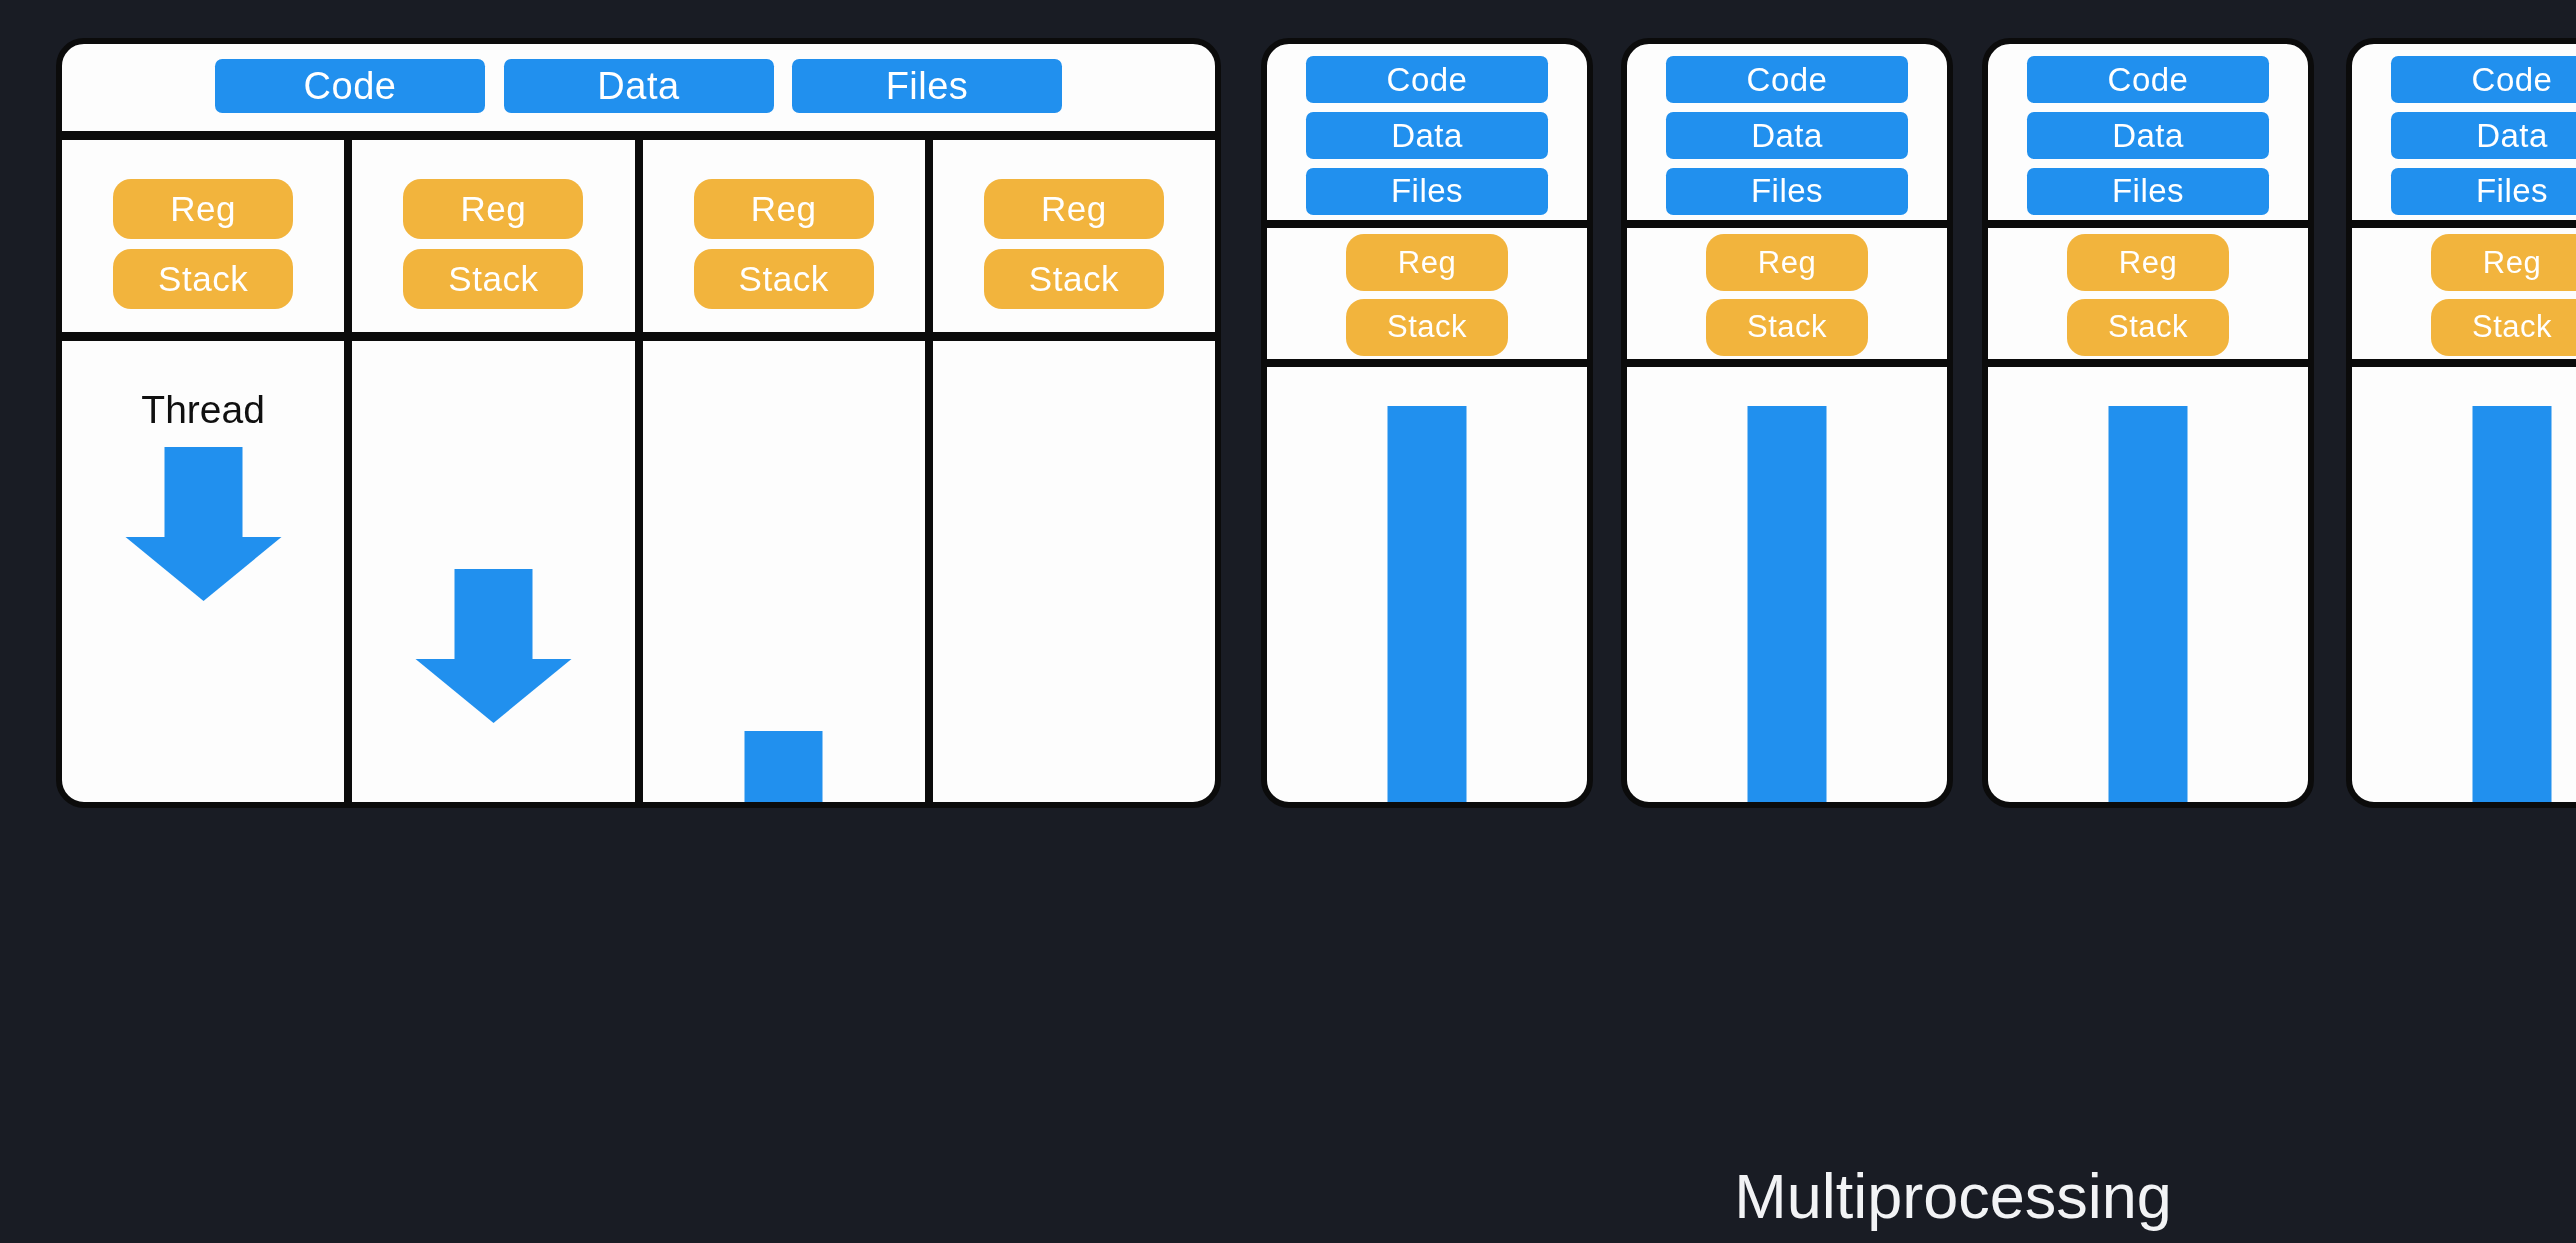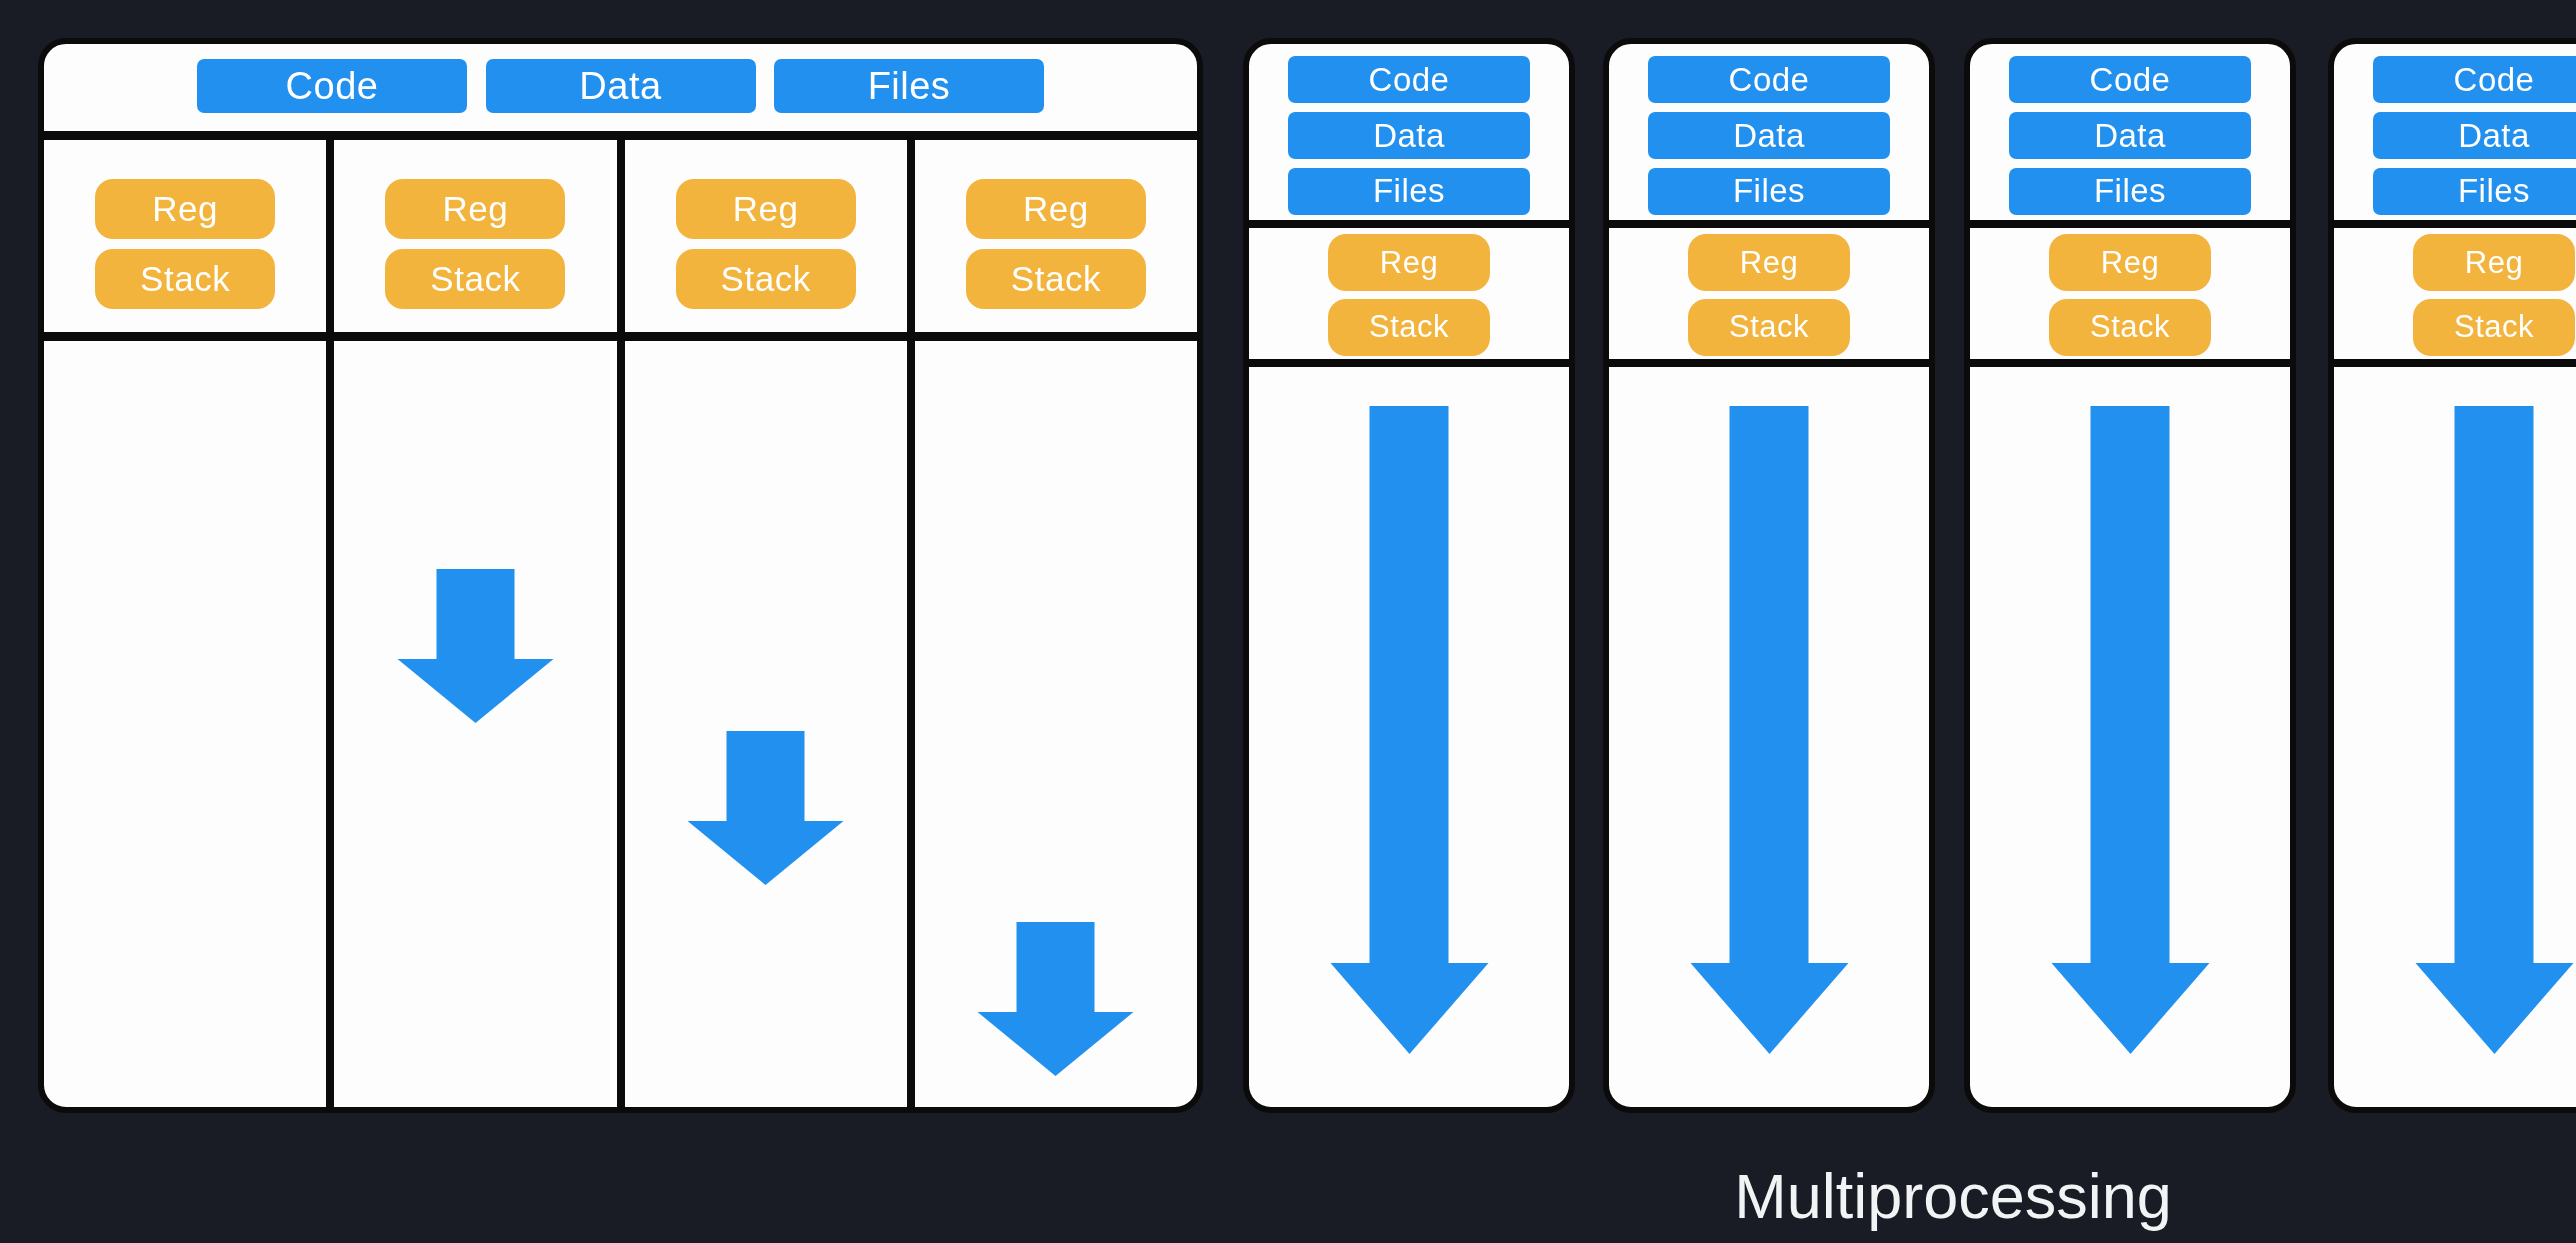--- a/index.html
+++ b/index.html
@@ -5,23 +5,23 @@
   :root{
     --background:#191c24; --panel-bg:#fdfdfd; --outline:#0b0b0b;
     --blue:#2190ee; --light-blue:#85bbef; --dark-blue:#11518e;
     --yellow:#f2b43d; --label-dark:#0d0d0d; --text-light:#f2f3f5;
   }
   *{margin:0;padding:0;box-sizing:border-box;}
   html,body{width:3330px;height:1244px;background:var(--background);
     font-family:"Liberation Sans","DejaVu Sans",sans-serif;overflow:hidden;}
   #canvas{position:absolute;inset:0;width:3330px;height:1244px;}
 
-  .panel{position:absolute;top:38px;height:1075px;background:var(--panel-bg);
+  .panel{position:absolute;top:38px;height:770px;background:var(--panel-bg);
     border:6.2px solid var(--outline);border-radius:28px;overflow:hidden;
-    display:flex;flex-direction:column;}
+    display:flex;flex-direction:column;margin-left:18px;}
   .panel-left{left:38px;width:1165px;}
   .panel-mid1{left:1243px;width:332px;}
   .panel-mid2{left:1603px;width:332px;}
   .panel-mid3{left:1964px;width:332px;}
   .panel-mid4{left:2328px;width:332px;}
 
   .chip{display:flex;align-items:center;justify-content:center;color:#ffffff;
     font-weight:500;letter-spacing:0.5px;flex:0 0 auto;}
   .chip.blue{background:var(--blue);border-radius:7.2px;}
   .chip.yellow{background:var(--yellow);border-radius:18px;}
@@ -82,20 +82,27 @@
       <div class="chip blue chip-lg-blue">Data</div>
       <div class="chip blue chip-lg-blue">Files</div>
     </div>
     <div class="lp-cols">
 
       <div class="lcol">
         <div class="lcol-top">
           <div class="chip yellow chip-lg-yellow">Reg</div>
           <div class="chip yellow chip-lg-yellow">Stack</div>
         </div>
+        <div class="lcol-thread">
+          <div class="thread-label">Thread</div>
+          <div class="arrow thread-arrow t1">
+            <div class="stem"></div>
+            <div class="head"></div>
+          </div>
+        </div>
       </div>
 
       <div class="lcol">
         <div class="lcol-top">
           <div class="chip yellow chip-lg-yellow">Reg</div>
           <div class="chip yellow chip-lg-yellow">Stack</div>
         </div>
         <div class="lcol-thread">
           <div class="arrow thread-arrow t2">
             <div class="stem"></div>

